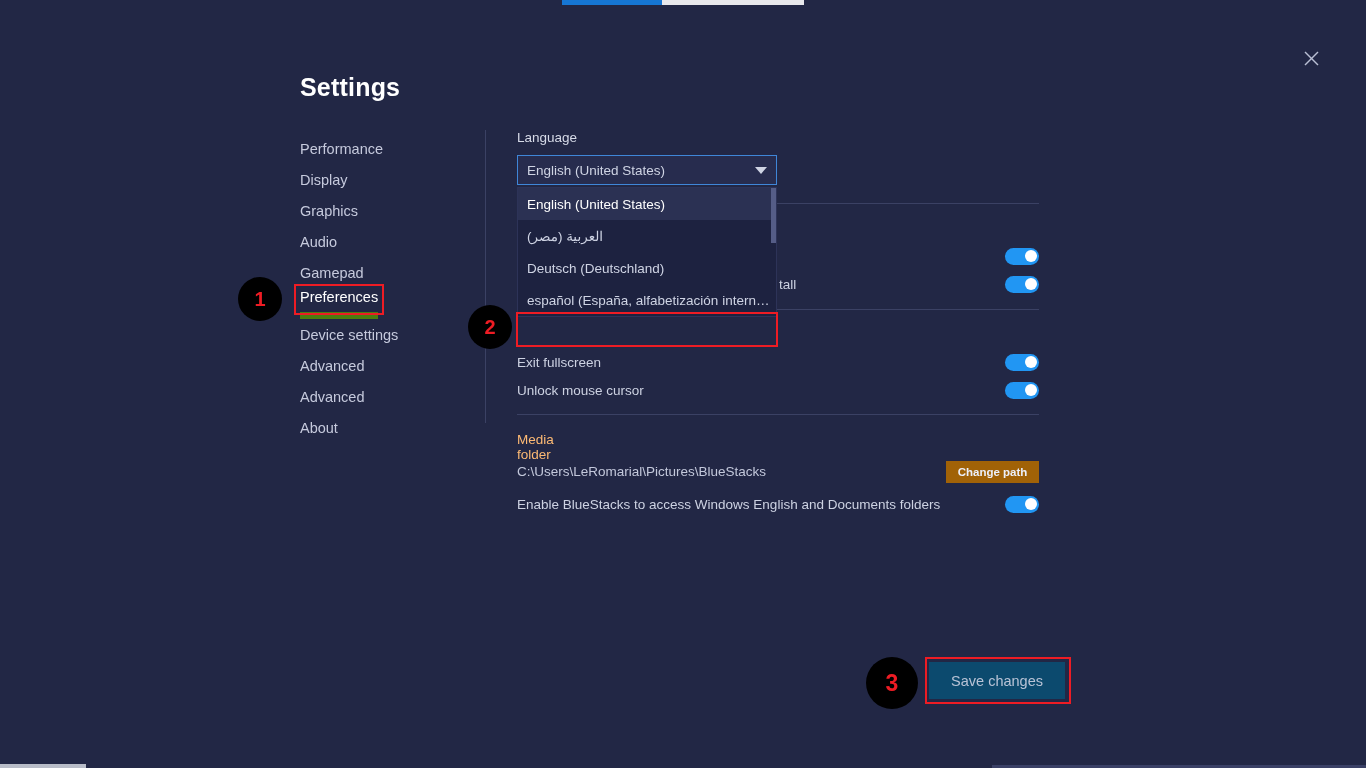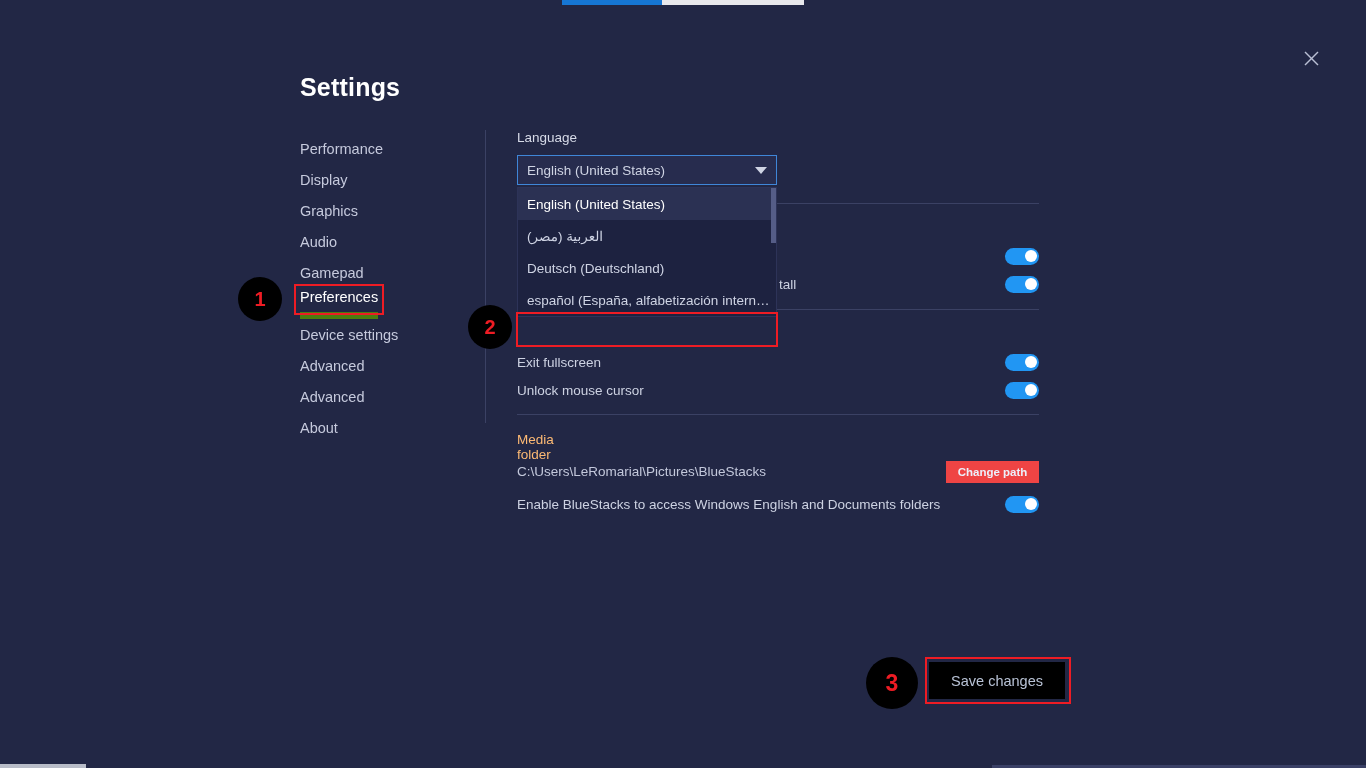--- a/index.html
+++ b/index.html
@@ -239,36 +239,36 @@
   .media-path {
     position: absolute;
     top: 464px; left: 517px;
     font-size: 13.5px;
     color: #c3c8db;
   }
   .change-path-btn {
     position: absolute;
     top: 461px; left: 946px;
     width: 93px; height: 22px;
-    background: #ef4444;
+    background: #a16207;
     color: #eceffa;
     font-size: 11.5px;
     font-weight: bold;
     display: flex;
     align-items: center;
     justify-content: center;
     cursor: pointer;
   }
 
   
   .save-btn {
     position: absolute;
     top: 662px; left: 929px;
     width: 136px; height: 37px;
-    background: #000000;
+    background: #0c4a6e;
     color: #b9c3d6;
     font-size: 14.5px;
     display: flex;
     align-items: center;
     justify-content: center;
     cursor: pointer;
     border: none;
     font-family: "Liberation Sans", sans-serif;
   }
   .anno-box-save {

